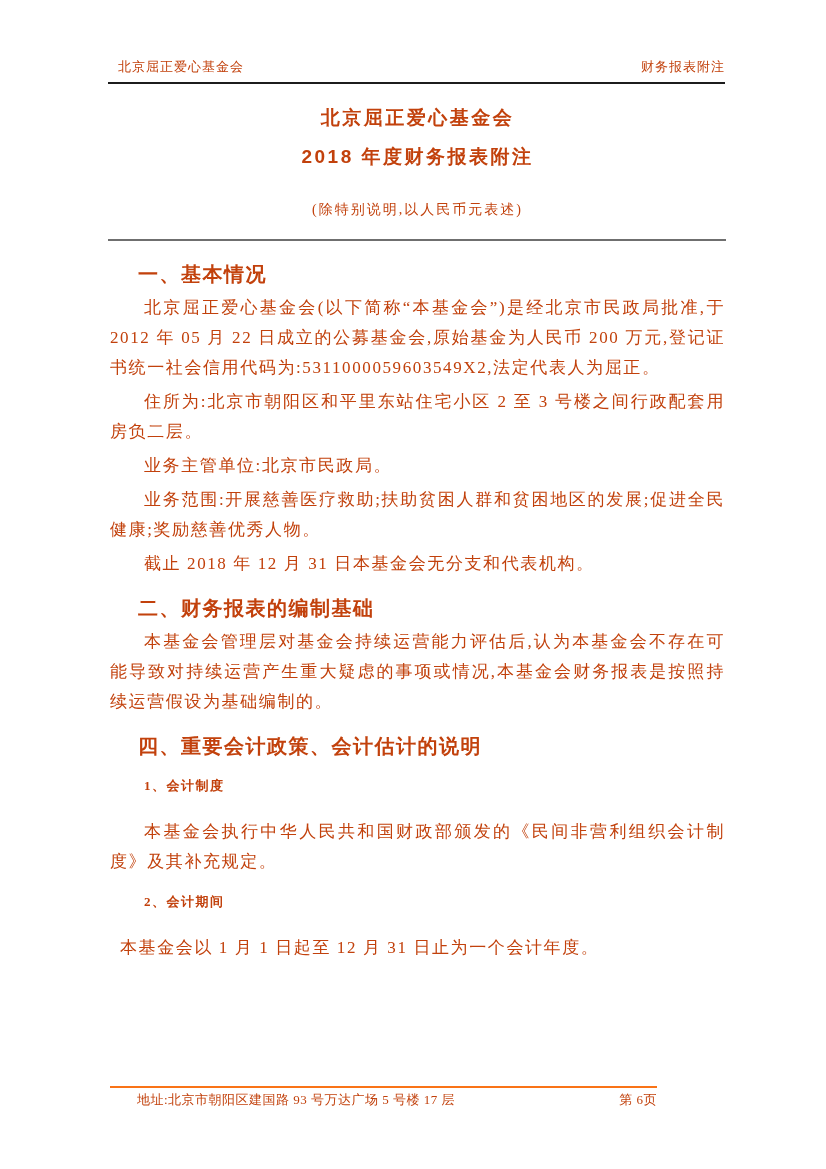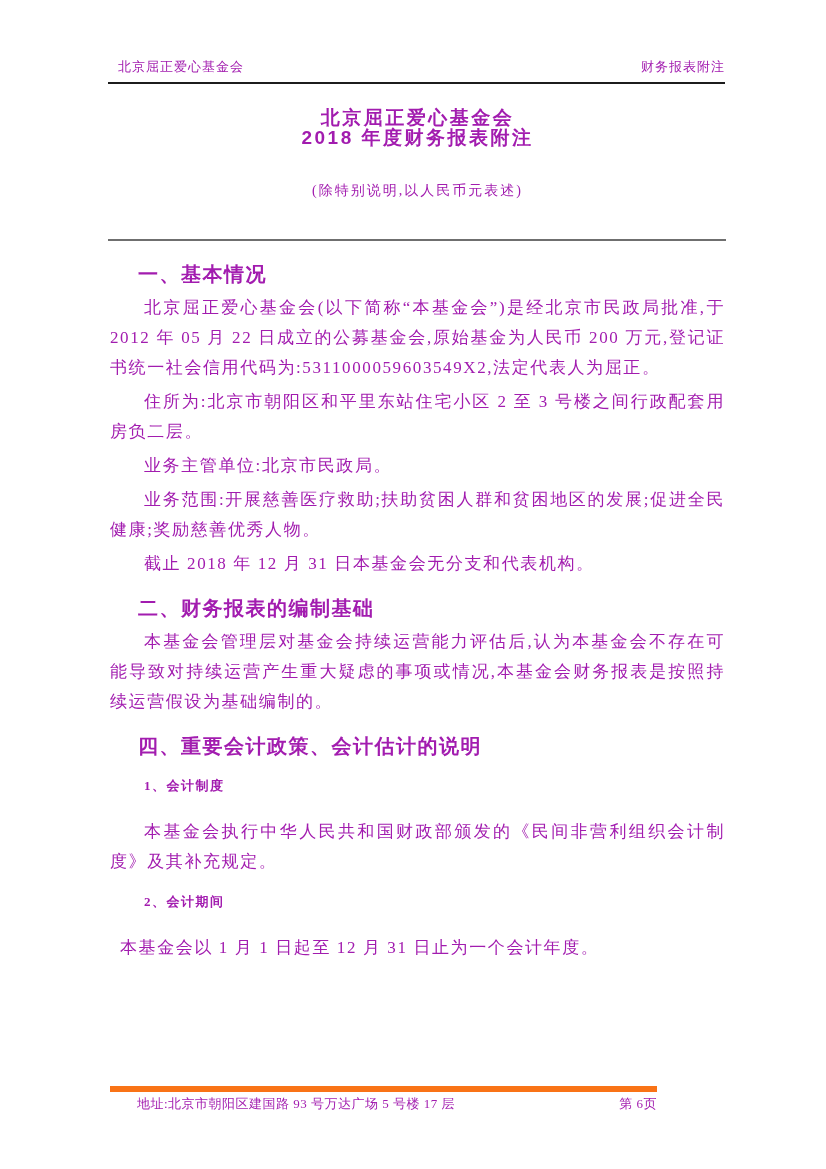--- a/index.html
+++ b/index.html
@@ -1,21 +1,21 @@
 <!DOCTYPE html>
 <html lang="zh"><head>
 <meta charset="utf-8">
 <style>
   html, body { margin: 0; padding: 0; background: #ffffff; }
   .page {
     position: relative;
     width: 826px;
     height: 1169px;
     background: #ffffff;
-    color: #a21caf;
+    color: #c2410c;
     font-family: "Liberation Serif", "DejaVu Serif", serif;
     overflow: hidden;
   }
 
   
   .running-header {
     position: absolute;
     top: 59px;
     left: 108px;
     width: 617px;
@@ -40,21 +40,21 @@
     text-align: center;
   }
   .doc-title, .doc-subtitle {
     font-family: "Liberation Sans", "DejaVu Sans", sans-serif;
     font-weight: bold;
     font-size: 19px;
     line-height: 21px;
     letter-spacing: 2.5px;
     margin: 0;
   }
-  .doc-subtitle { line-height: 20px; }
+  .doc-subtitle { margin-top: 19px; line-height: 20px; }
   .doc-note {
     font-size: 14px;
     line-height: 22px;
     letter-spacing: 2px;
     margin-top: 32px;
   }
 
   
   .title-divider {
     position: absolute;
@@ -104,21 +104,21 @@
   }
   .doc-body p.sub-para { margin-top: 16px; }
   .doc-body p.flush { text-indent: 10px; }
 
   
   .running-footer {
     position: absolute;
     top: 1086px;
     left: 110px;
     width: 547px;
-    border-top: 6px solid #f97316;
+    border-top: 2px solid #f97316;
     display: flex;
     justify-content: space-between;
     align-items: flex-start;
     padding-top: 4px;
     font-size: 13px;
     line-height: 16px;
     letter-spacing: 0.5px;
     box-sizing: border-box;
   }
   .running-footer .address { padding-left: 27px; }

